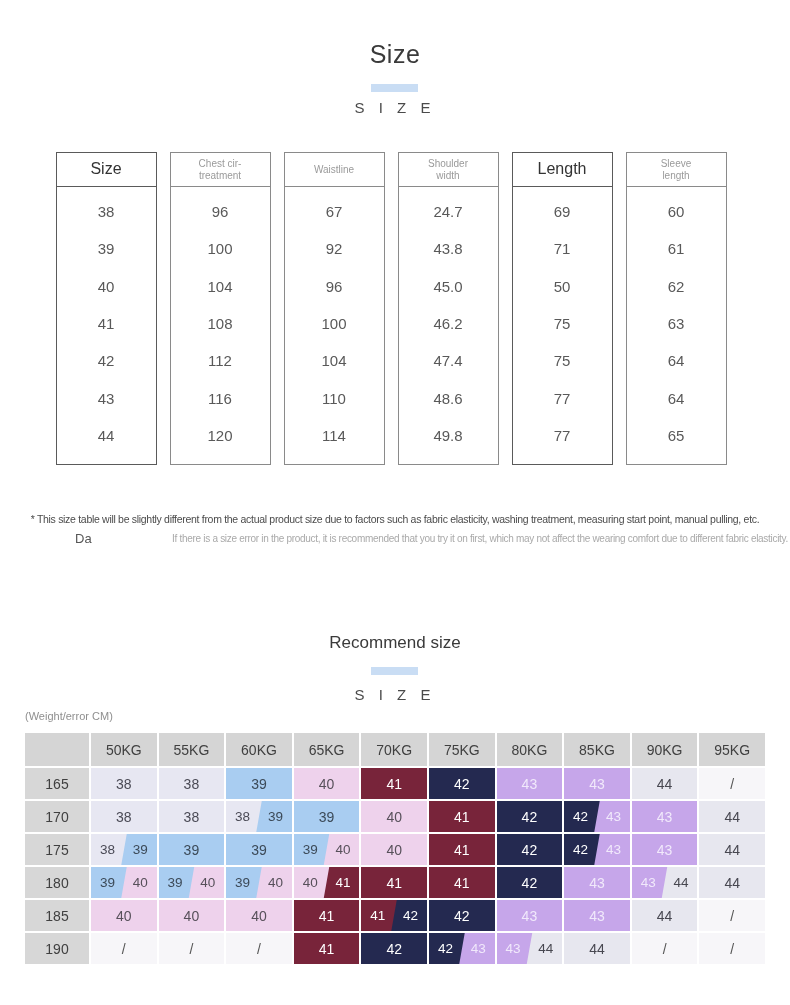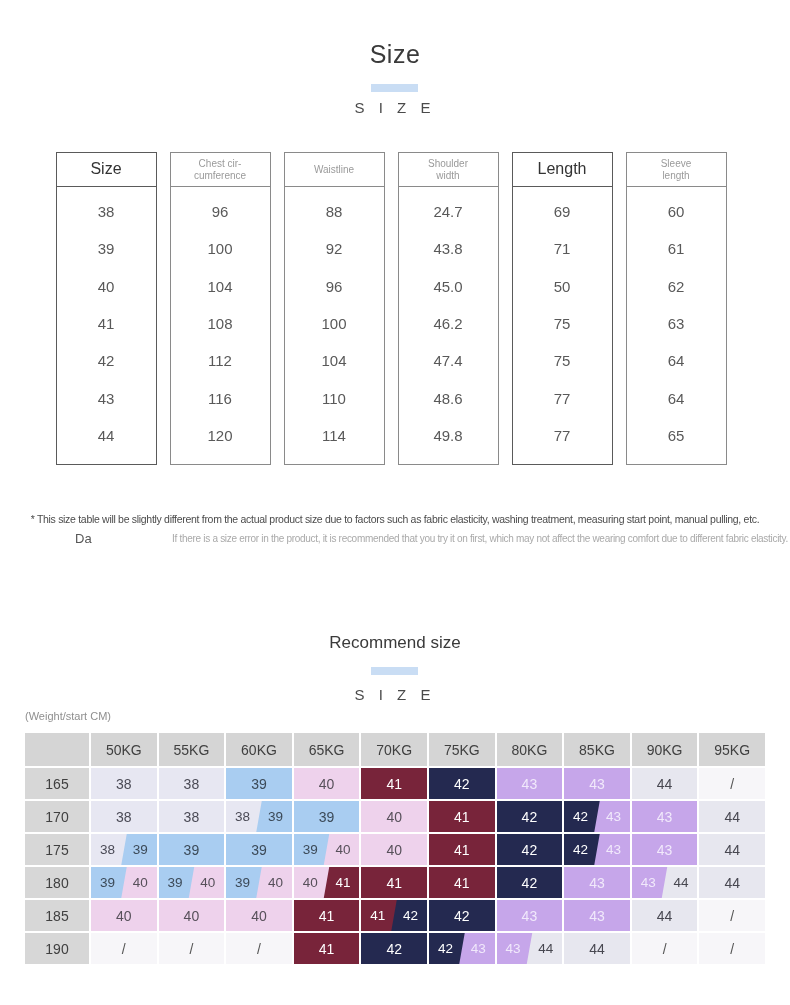--- a/index.html
+++ b/index.html
@@ -119,38 +119,38 @@
         <div class="size-val">40</div>
         <div class="size-val">41</div>
         <div class="size-val">42</div>
         <div class="size-val">43</div>
         <div class="size-val">44</div>
       </div>
     </div>
     <div class="size-col">
       <div class="size-col-head">
         <div>Chest cir-</div>
-        <div>cumference</div>
+        <div>treatment</div>
       </div>
       <div class="size-col-body">
         <div class="size-val">96</div>
         <div class="size-val">100</div>
         <div class="size-val">104</div>
         <div class="size-val">108</div>
         <div class="size-val">112</div>
         <div class="size-val">116</div>
         <div class="size-val">120</div>
       </div>
     </div>
     <div class="size-col">
       <div class="size-col-head">
         <div>Waistline</div>
       </div>
       <div class="size-col-body">
-        <div class="size-val">88</div>
+        <div class="size-val">67</div>
         <div class="size-val">92</div>
         <div class="size-val">96</div>
         <div class="size-val">100</div>
         <div class="size-val">104</div>
         <div class="size-val">110</div>
         <div class="size-val">114</div>
       </div>
     </div>
     <div class="size-col">
       <div class="size-col-head">
@@ -201,21 +201,21 @@
 <div class="disc1">* This size table will be slightly different from the actual product size due to factors such as fabric elasticity, washing treatment, measuring start point, manual pulling, etc.</div>
 <div class="disc2-wrap">
   <span class="disc-overlay">Da</span>
   <span class="disc2">If there is a size error in the product, it is recommended that you try it on first, which may not affect the wearing comfort due to different fabric elasticity.</span>
 </div>
 
 <div class="sec-title title-rec">Recommend size</div>
 <div class="accent-bar bar2"></div>
 <div class="sec-sub sub2">S I Z E</div>
 
-<div class="unit-label">(Weight/start CM)</div>
+<div class="unit-label">(Weight/error CM)</div>
 <div class="matrix">
     <div class="m-cell m-head"></div>
     <div class="m-cell m-head">50KG</div>
     <div class="m-cell m-head">55KG</div>
     <div class="m-cell m-head">60KG</div>
     <div class="m-cell m-head">65KG</div>
     <div class="m-cell m-head">70KG</div>
     <div class="m-cell m-head">75KG</div>
     <div class="m-cell m-head">80KG</div>
     <div class="m-cell m-head">85KG</div>

